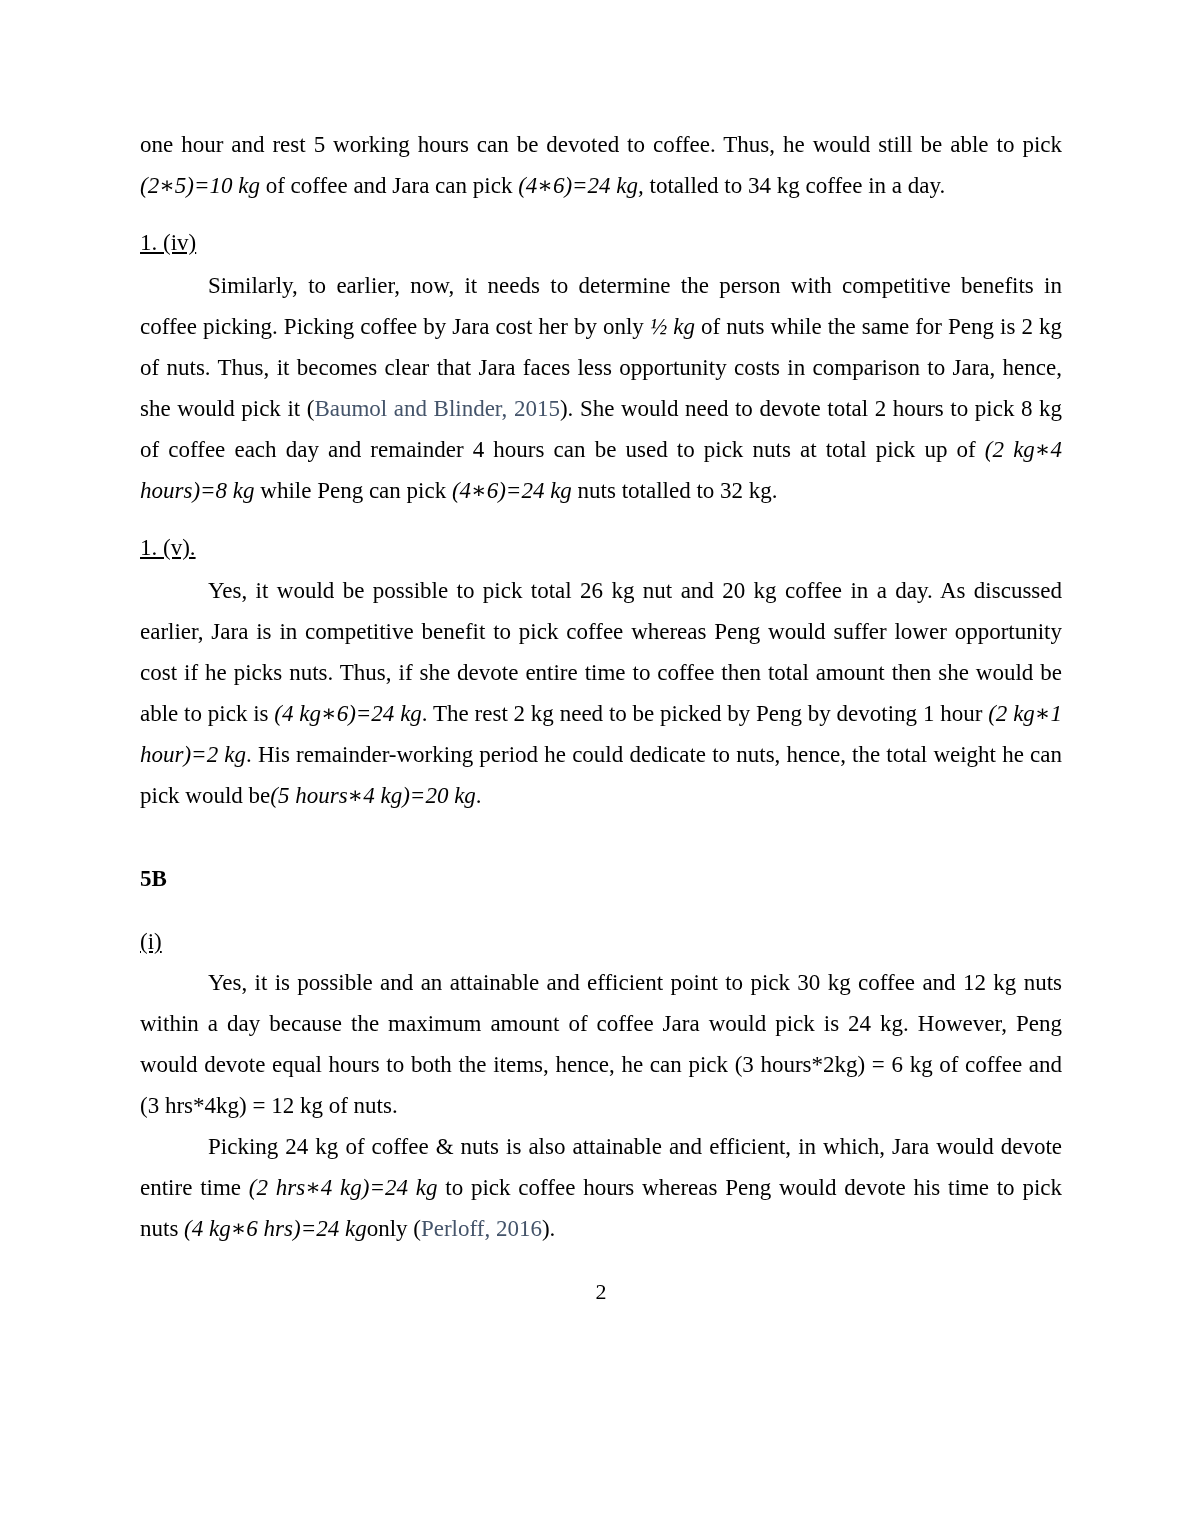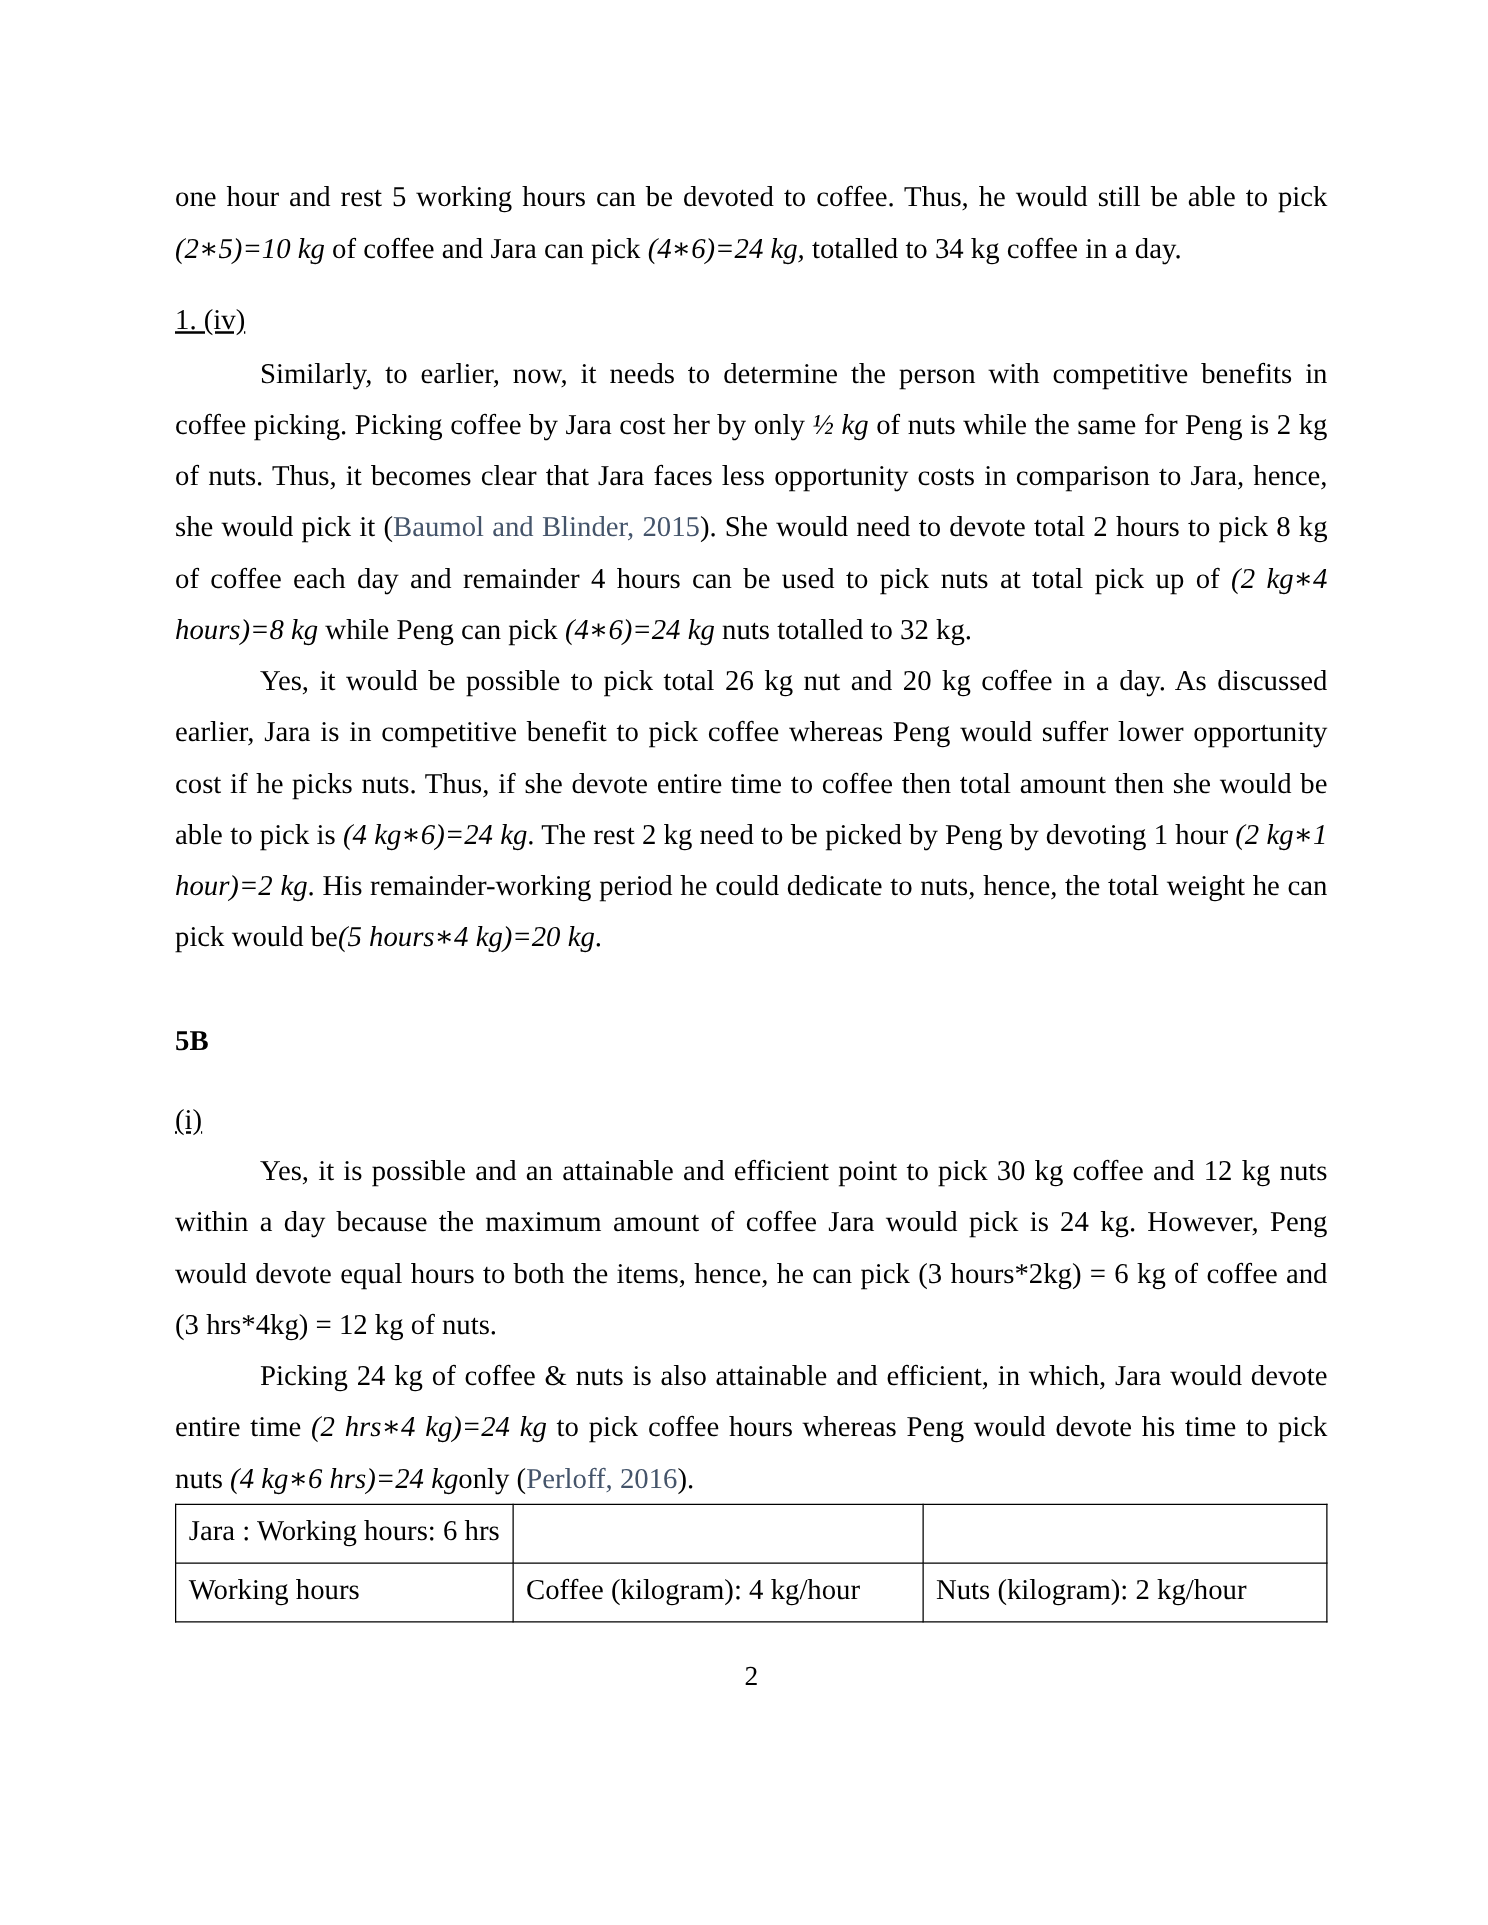--- a/index.html
+++ b/index.html
@@ -13,21 +13,21 @@
     width: 1190px;
     height: 1540px;
     background: var(--page-bg, #ffffff);
     overflow: hidden;
     font-family: "Liberation Serif", "DejaVu Serif", serif;
     color: #000000;
   }
   .content {
     position: absolute;
     left: 140px;
-    top: 137px;
+    top: 124px;
     width: 922px;
   }
   p.body {
     font-size: 23px;
     line-height: 41px;
     text-align: justify;
     margin: 0;
   }
   p.indent { text-indent: 68px; }
   .heading {
@@ -76,48 +76,30 @@
 
 <div class="page">
   <div class="content">
 
     <p class="body"><span>one hour and rest 5 working hours can be devoted to coffee. Thus, he would still be able to pick </span><span class="math">(2∗5)=10 kg</span><span> of coffee and Jara can pick </span><span class="math">(4∗6)=24 kg,</span><span> totalled to 34 kg coffee in a day.</span></p>
 
     <h3 class="heading">1. (iv) </h3>
 
     <p class="body indent"><span>Similarly, to earlier, now, it needs to determine the person with competitive benefits in coffee picking. Picking coffee by Jara cost her by only </span><span class="math">½ kg</span><span> of nuts while the same for Peng is 2 kg of nuts.  Thus, it becomes clear that Jara faces less opportunity costs in comparison to Jara, hence, she would pick it (</span><span class="cite">Baumol and Blinder, 2015</span><span>). She would need to devote total 2 hours to pick 8 kg of coffee each day and remainder 4 hours can be used to pick nuts at total pick up of </span><span class="math">(2 kg∗4 hours)=8 kg</span><span> while Peng can pick </span><span class="math">(4∗6)=24 kg</span><span> nuts totalled to 32 kg.</span></p>
 
+    <h3 class="heading">1. (v). </h3>
 
     <p class="body indent"><span>Yes, it would be possible to pick total 26 kg nut and 20 kg coffee in a day. As discussed earlier, Jara is in competitive benefit to pick coffee whereas Peng would suffer lower opportunity cost if he picks nuts. Thus, if she devote entire time to coffee then total amount then she would be able to pick is </span><span class="math">(4 kg∗6)=24 kg</span><span>. The rest 2 kg need to be picked by Peng by devoting 1 hour </span><span class="math">(2 kg∗1 hour)=2 kg</span><span>. His remainder-working period he could dedicate to nuts, hence, the total weight he can pick would be</span><span class="math">(5 hours∗4 kg)=20 kg</span><span>.</span></p>
 
     <h3 class="heading bold">5B</h3>
 
     <h3 class="heading tight">(i)</h3>
 
     <p class="body indent"><span>Yes, it is possible and an attainable and efficient point to pick 30 kg coffee and 12 kg nuts within a day because the maximum amount of coffee Jara would pick is 24 kg. However, Peng would devote equal hours to both the items, hence, he can pick (3 hours*2kg) = 6 kg of coffee and (3 hrs*4kg) = 12 kg of nuts.</span></p>
 
     <p class="body indent"><span>Picking 24 kg of coffee &amp; nuts is also attainable and efficient, in which, Jara would devote entire time </span><span class="math">(2 hrs∗4 kg)=24 kg</span><span>  to pick coffee hours whereas Peng would devote his time to pick nuts </span><span class="math">(4 kg∗6 hrs)=24 kg</span><span>only (</span><span class="cite">Perloff, 2016</span><span>).</span></p>
 
 
-    <table class="data-table">
-      <colgroup>
-        <col class="col-1">
-        <col class="col-2">
-        <col class="col-3">
-      </colgroup>
-      <tbody>
-        <tr>
-          <td>Jara : Working hours: 6 hrs</td>
-          <td></td>
-          <td></td>
-        </tr>
-        <tr>
-          <td>Working hours</td>
-          <td>Coffee (kilogram): 4 kg/hour</td>
-          <td>Nuts (kilogram): 2 kg/hour</td>
-        </tr>
-      </tbody>
-    </table>
 
     <div class="page-number">2</div>
 
   </div>
 </div>
 
 </body></html>

